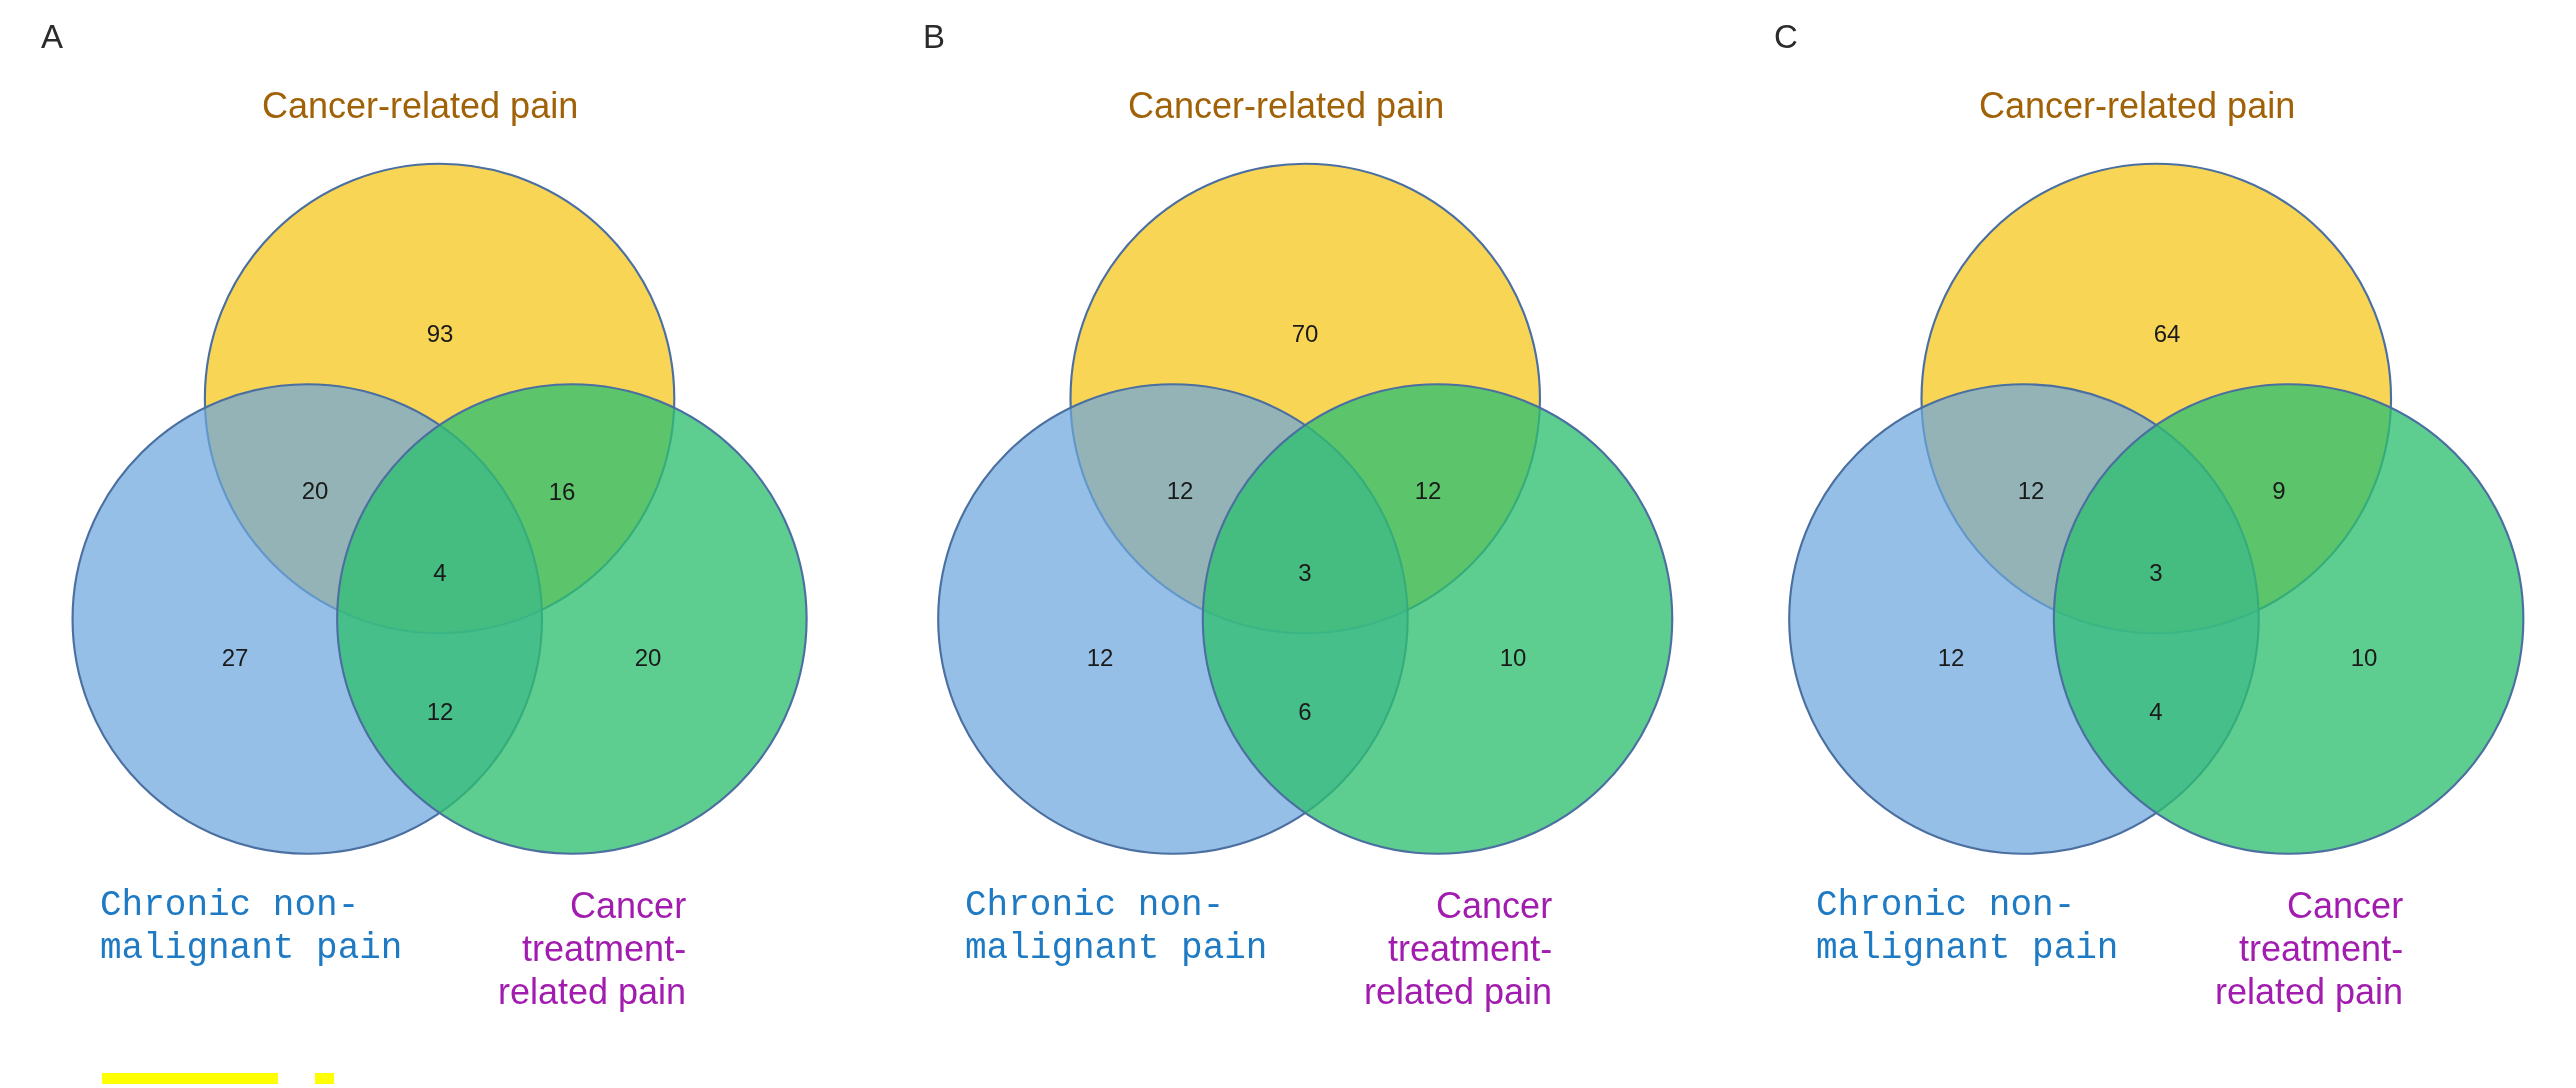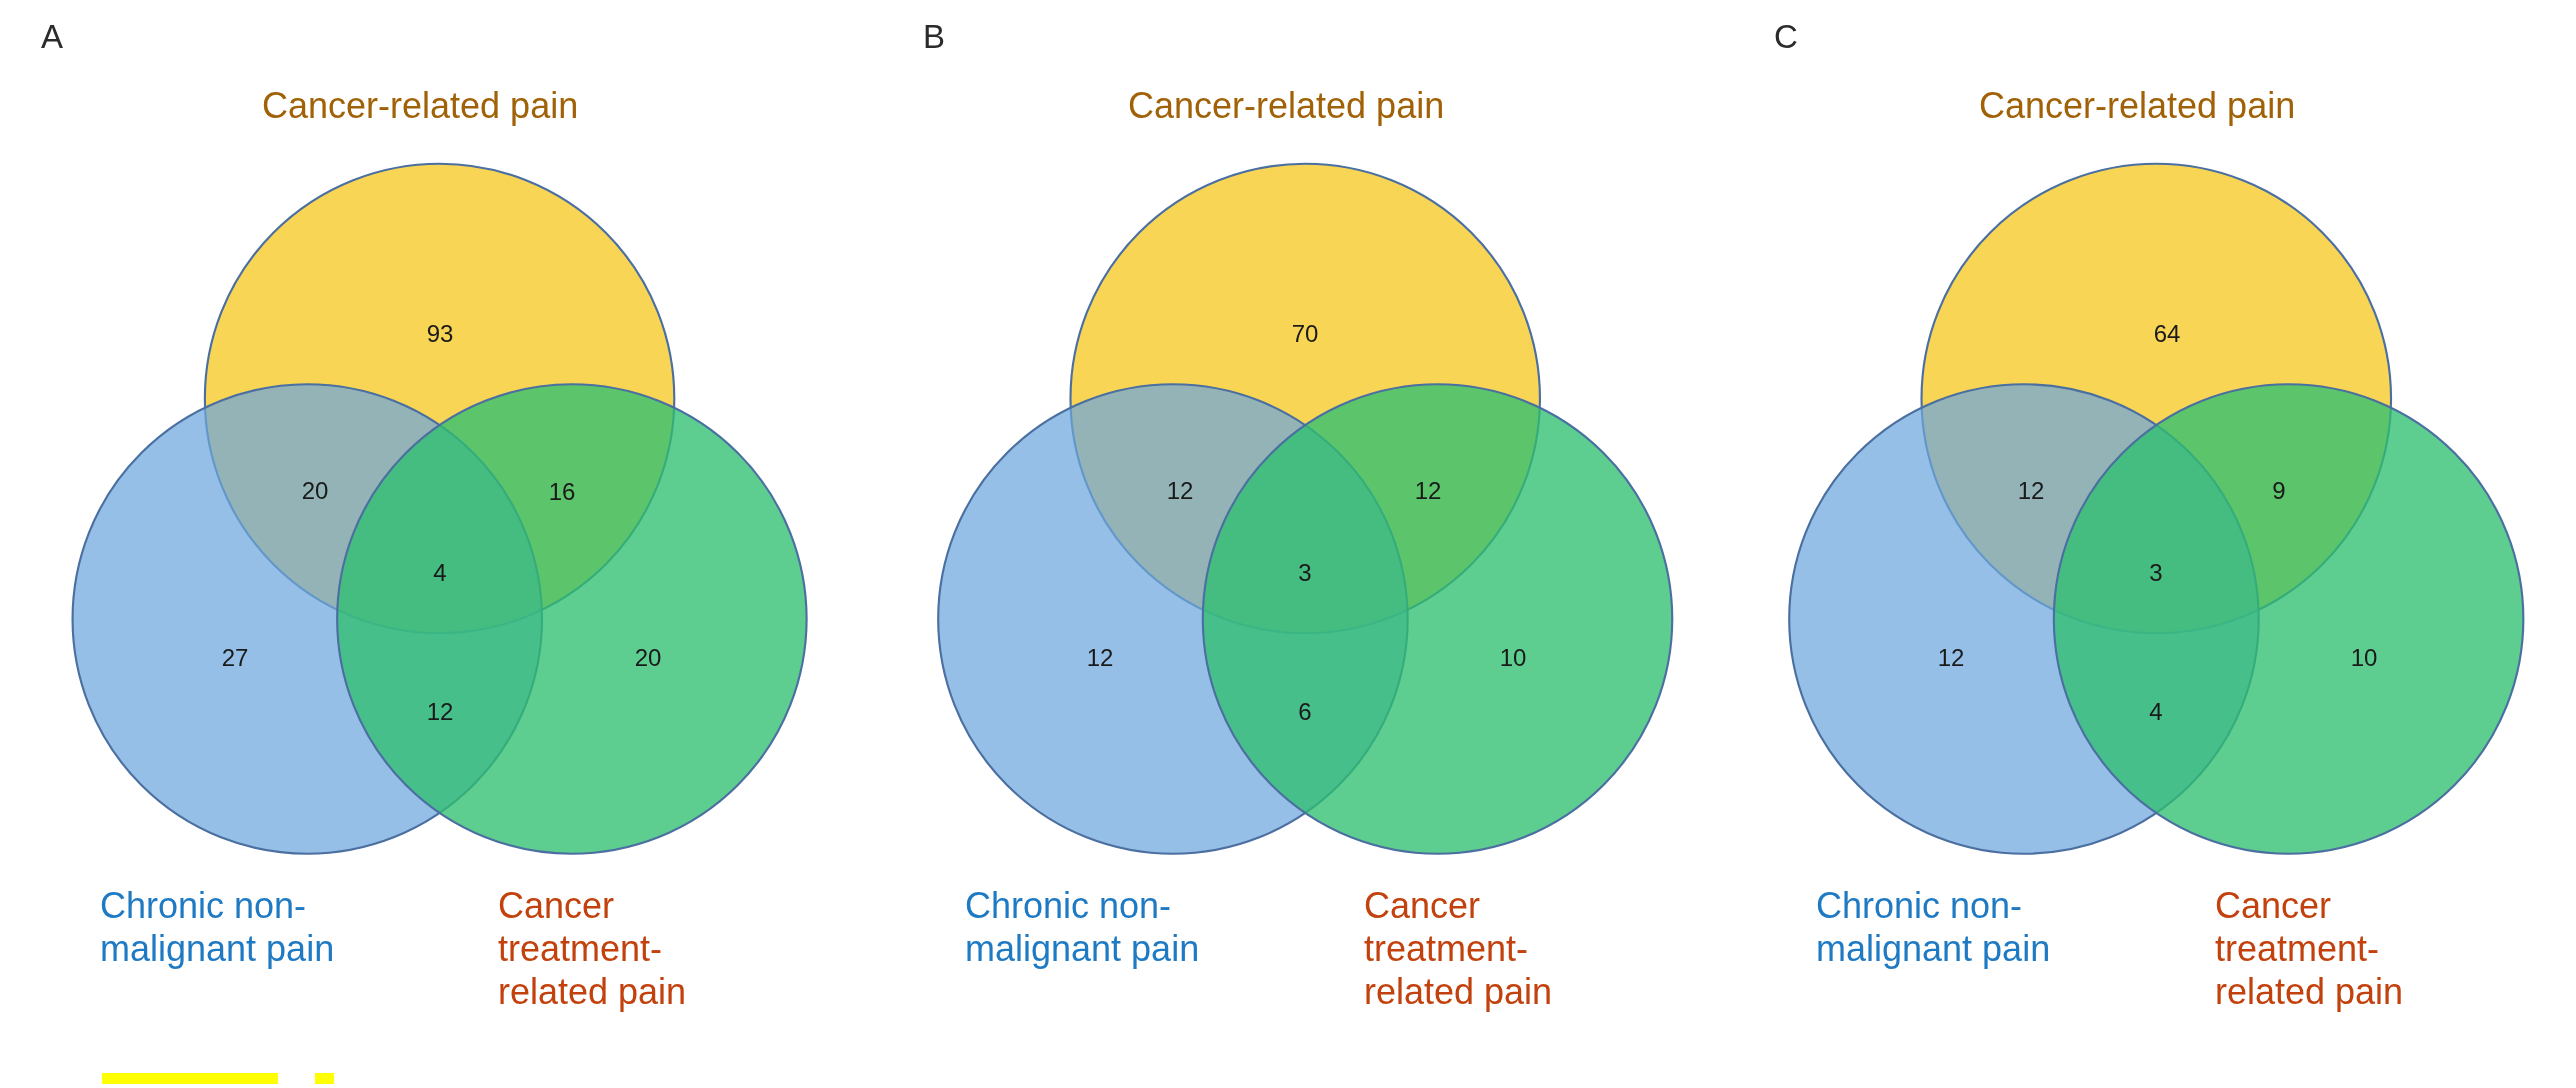--- a/index.html
+++ b/index.html
@@ -53,22 +53,22 @@
     line-height:1;
   }
   .set-label{
     position:absolute;
     font-size:36px;
     line-height:1.20;
     font-family:"Liberation Sans", sans-serif;
     font-weight:400;
     white-space:pre-line;
   }
-  .label-blue{color:#1f7ac4;}
-  .label-green{color:#c2410c;}
+  .label-blue{color:#1f7ac4;font-family:Liberation Mono, monospace;}
+  .label-green{color:#a21caf;text-align:right;}
   .label-yellow{color:#a16207;}
   .highlight-bar{
     position:absolute;
     background:#ffff00;
   }
 </style>
 </head>
 <body>
 
 <div id="figure">

